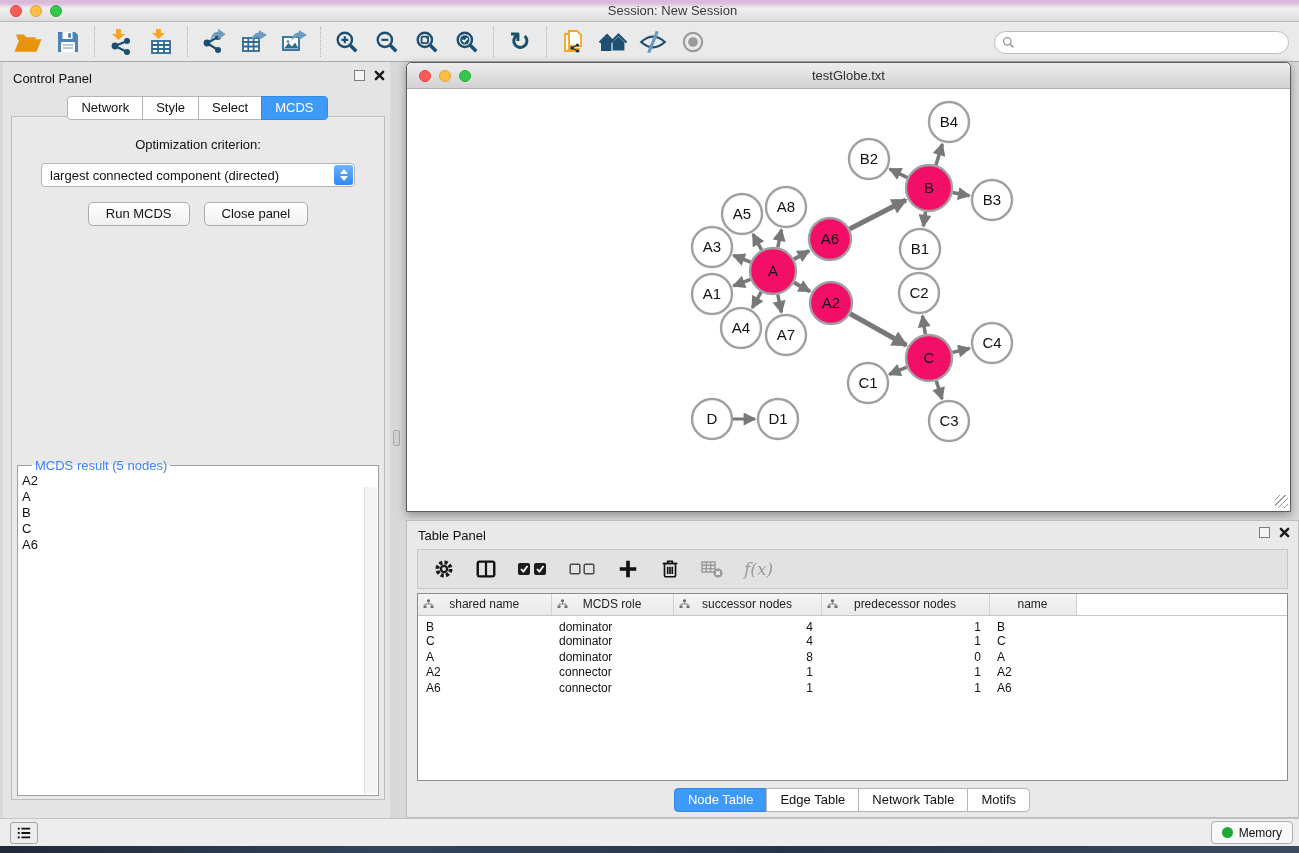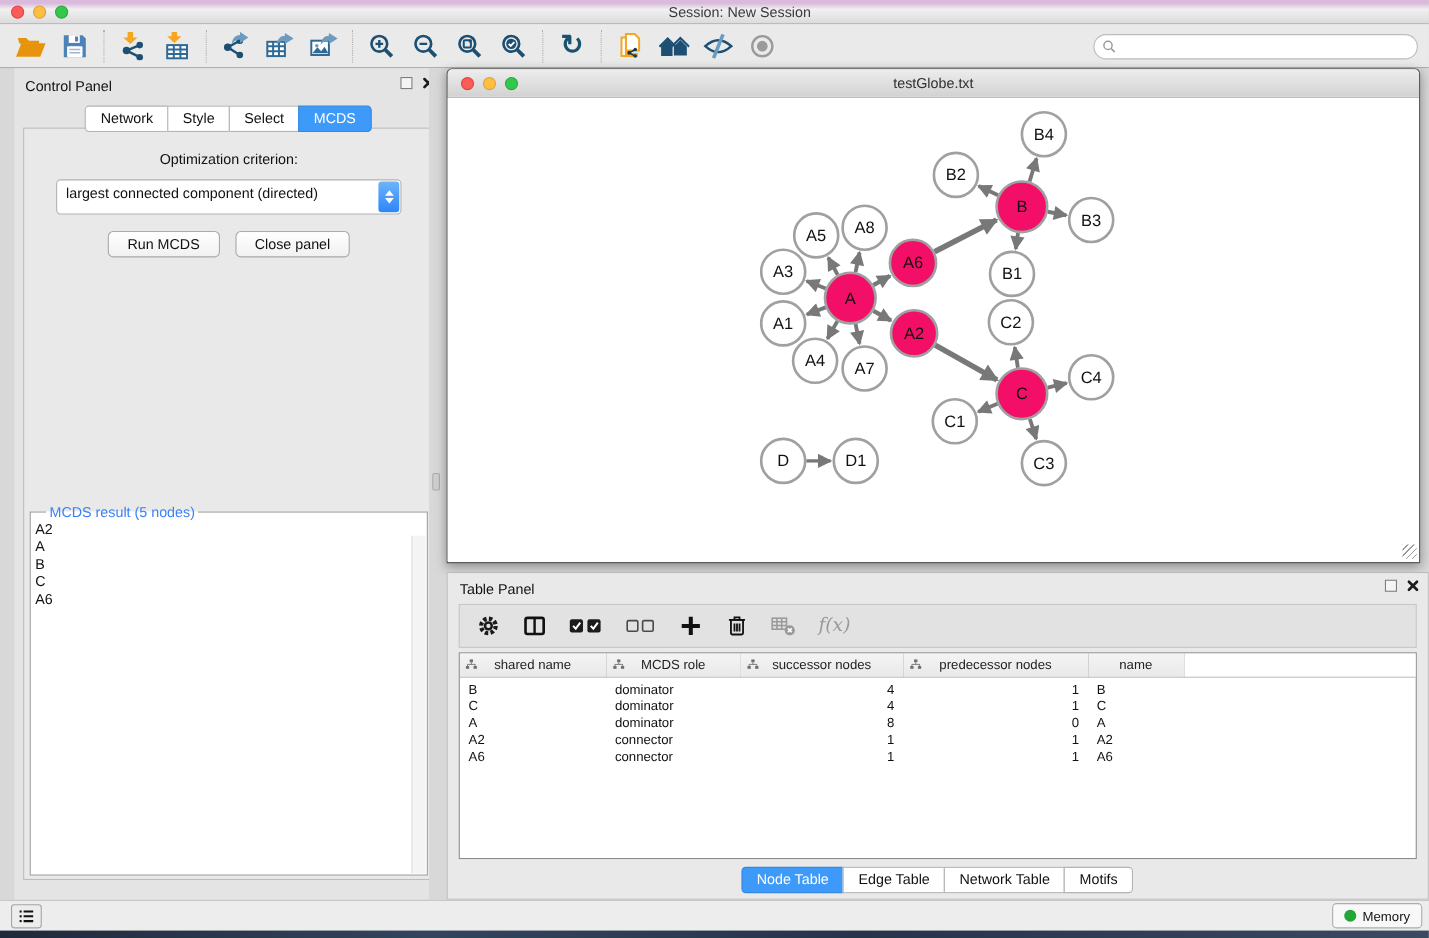--- a/index.html
+++ b/index.html
@@ -21,33 +21,33 @@
   .toolbar { position:absolute; left:0; top:22px; width:1299px; height:40px; background:#eaeaea;
     border-bottom:1px solid #a9a9a9; display:flex; align-items:center; padding-left:8px; }
   .tbtn { width:40px; height:34px; display:flex; align-items:center; justify-content:center; cursor:pointer; flex:0 0 auto; }
   .tsep { width:1px; height:30px; margin:0 6px; border-left:1px dotted #b0b0b0; flex:0 0 auto; }
   .refresh-glyph { font-size:25px; font-weight:bold; color:#19516f; line-height:1; }
   .searchbox { position:absolute; right:10px; top:9px; width:295px; height:23px; background:#fff;
     border:1px solid #bcbcbc; border-radius:12px; display:flex; align-items:center; padding-left:7px; }
   .searchbox input { border:none; outline:none; flex:1; font-size:12px; background:transparent; margin-left:4px; }
 
   
-  .left-panel { position:absolute; left:13px; top:62px; width:390px; height:756px; background:#e4e4e4; }
+  .left-panel { position:absolute; left:3px; top:62px; width:390px; height:756px; background:#e4e4e4; }
   .cp-header { position:relative; height:30px; }
   .cp-header .panel-title { position:absolute; left:10px; top:9px; font-size:13px; color:#111; }
   .hdr-icons { position:absolute; right:8px; top:8px; display:flex; gap:9px; align-items:center; }
   .float-icon { width:11px; height:11px; border:1.5px solid #7e7e7e; background:#f4f4f4; }
   .tabs-row { display:flex; justify-content:center; margin-top:4px; position:relative; z-index:2; }
   .tab { font-size:13px; padding:3px 13px 4px; background:#fff; border:1px solid #b4b4b4; margin-left:-1px; color:#111; cursor:pointer; }
   .tab:first-child { border-radius:4px 0 0 4px; }
   .tab:last-child { border-radius:0 4px 4px 0; }
   .tab.selected { background:#3e9af9; border-color:#3389e4; color:#fff; }
   .cp-body { position:absolute; left:8px; right:8px; top:54px; bottom:18px; background:#e9e9e9; border:1px solid #bdbdbd; }
   .opt-label { text-align:center; margin-top:20px; font-size:13px; color:#111; }
-  .dropdown { position:relative; width:314px; height:32px; margin:11px auto 0; background:#fff; border:1px solid #b3b3b3; border-radius:4px; cursor:pointer; }
+  .dropdown { position:relative; width:314px; height:24px; margin:11px auto 0; background:#fff; border:1px solid #b3b3b3; border-radius:4px; cursor:pointer; }
   .dropdown .dd-value { position:absolute; left:8px; top:4px; font-size:13px; color:#111; white-space:nowrap; }
   .dd-stepper { position:absolute; right:1px; top:1px; bottom:1px; width:19px; border-radius:3px;
     background:linear-gradient(180deg,#6cb4fb,#2e86f5); display:flex; flex-direction:column; align-items:center; justify-content:center; gap:2px; }
   .tri-up { width:0; height:0; border-left:4px solid transparent; border-right:4px solid transparent; border-bottom:5px solid #fff; }
   .tri-down { width:0; height:0; border-left:4px solid transparent; border-right:4px solid transparent; border-top:5px solid #fff; }
   .btn-row { display:flex; justify-content:center; gap:14px; margin-top:15px; }
   .pbtn { font-size:13px; color:#111; background:linear-gradient(#ffffff,#f1f1f1); border:1px solid #ababab; border-radius:5px; padding:3px 17px 4px; cursor:pointer; }
   .result-box { position:absolute; left:5px; right:5px; top:341px; bottom:3px; border:1px solid #9e9e9e; background:#fff; }
   .result-box legend { font-size:13px; color:#3b82f6; margin-left:14px; padding:0 3px; background:transparent; }
   .result-list { list-style:none; margin-top:0px; }

